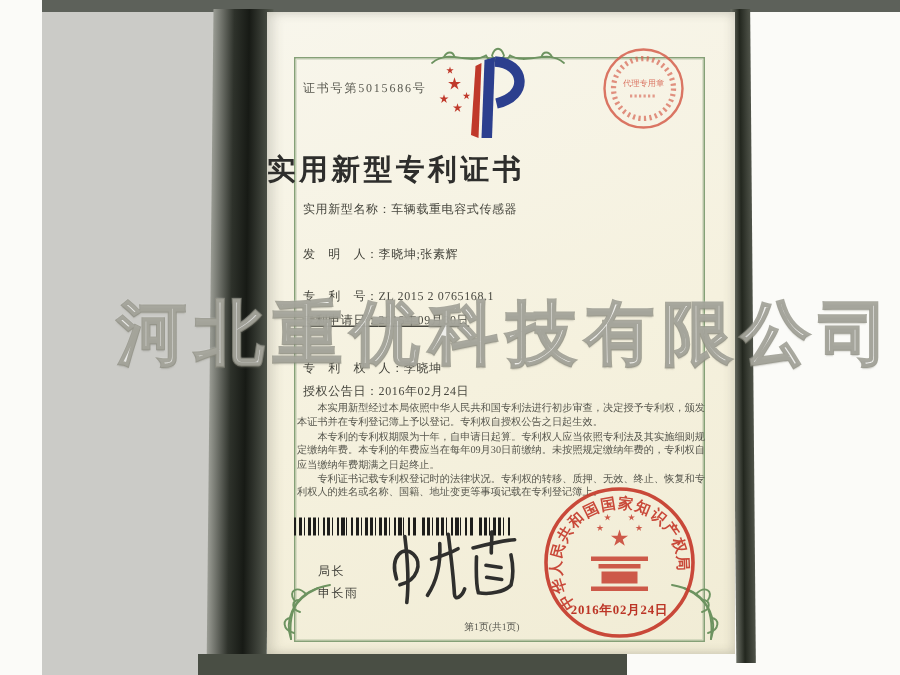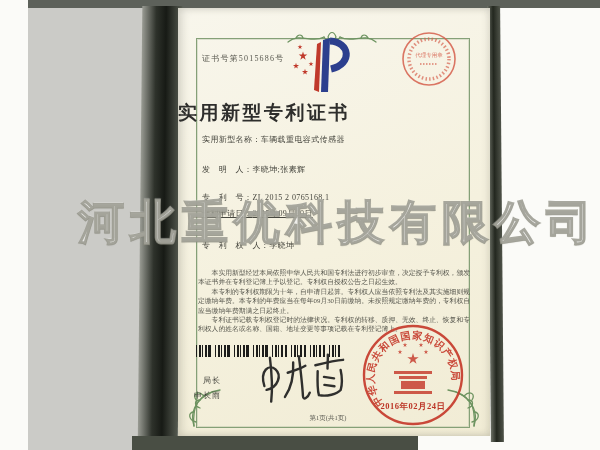--- a/index.html
+++ b/index.html
@@ -36,21 +36,21 @@
   .field .lab{color:#45453d;}
   .f0{top:126px;} .f1{top:156px;} .f2{top:184px;} .f3{top:200px;text-decoration:underline;} .f4{top:232px;} .f5{top:247px;}
 
   .body-text{position:absolute;left:20px;top:260px;width:272px;font-size:6.8px;
       line-height:9.4px;color:#56564d;text-align:justify;}
   .body-text p{margin:0;text-indent:2em;}
 
   .barcode{position:absolute;left:18px;top:337px;width:144px;height:12px;
       background:repeating-linear-gradient(90deg,#1d1d1b 0 1.5px,transparent 1.5px 3px,
       #1d1d1b 3px 5.2px,transparent 5.2px 6.4px,#1d1d1b 6.4px 7px,transparent 7px 9.5px);}
-  .director{position:absolute;left:16px;top:365px;font-size:8px;color:#3f3f39;line-height:15px;letter-spacing:1px;text-align:right;}
+  .director{position:absolute;left:34px;top:365px;font-size:8px;color:#3f3f39;line-height:15px;letter-spacing:1px;}
   .signature{position:absolute;left:72px;top:342px;}
   .seal{position:absolute;left:183px;top:315px;opacity:.92;}
   .seal-date{position:absolute;left:183px;top:393px;width:104px;text-align:center;
       font-size:8.5px;color:#bc3526;font-weight:bold;letter-spacing:.5px;}
   .page-footer{position:absolute;left:0;top:406px;width:300px;text-align:center;font-size:6.5px;color:#5a5a52;}
 
   
   .watermark{position:absolute;left:50px;top:192px;width:560px;white-space:nowrap;z-index:50;
       font-family:"Liberation Sans", sans-serif;font-weight:bold;font-size:46px;letter-spacing:6px;
       color:rgba(255,255,255,.66);-webkit-text-stroke:1.4px rgba(140,140,128,.75);
@@ -122,20 +122,21 @@
       <path d="M24,38 H42" stroke="#d6604d" stroke-width="2" stroke-dasharray="1.5 1.5" opacity=".7"></path>
     </svg>
 
     <div class="title">实用新型专利证书</div>
 
     <div class="field f0"><span class="lab">实用新型名称：</span><span>车辆载重电容式传感器</span></div>
     <div class="field f1"><span class="lab">发　明　人：</span><span>李晓坤;张素辉</span></div>
     <div class="field f2"><span class="lab">专　利　号：</span><span>ZL 2015 2 0765168.1</span></div>
     <div class="field f3"><span class="lab">专利申请日：</span><span>2015年09月30日</span></div>
     <div class="field f4"><span class="lab">专　利　权　人：</span><span>李晓坤</span></div>
+    <div class="field f5"><span class="lab">授权公告日：</span><span>2016年02月24日</span></div>
 
     <div class="body-text">
       <p>本实用新型经过本局依照中华人民共和国专利法进行初步审查，决定授予专利权，颁发本证书并在专利登记簿上予以登记。专利权自授权公告之日起生效。</p>
       <p>本专利的专利权期限为十年，自申请日起算。专利权人应当依照专利法及其实施细则规定缴纳年费。本专利的年费应当在每年09月30日前缴纳。未按照规定缴纳年费的，专利权自应当缴纳年费期满之日起终止。</p>
       <p>专利证书记载专利权登记时的法律状况。专利权的转移、质押、无效、终止、恢复和专利权人的姓名或名称、国籍、地址变更等事项记载在专利登记簿上。</p>
     </div>
 
     <div class="barcode"></div>
 
     <div class="director">

